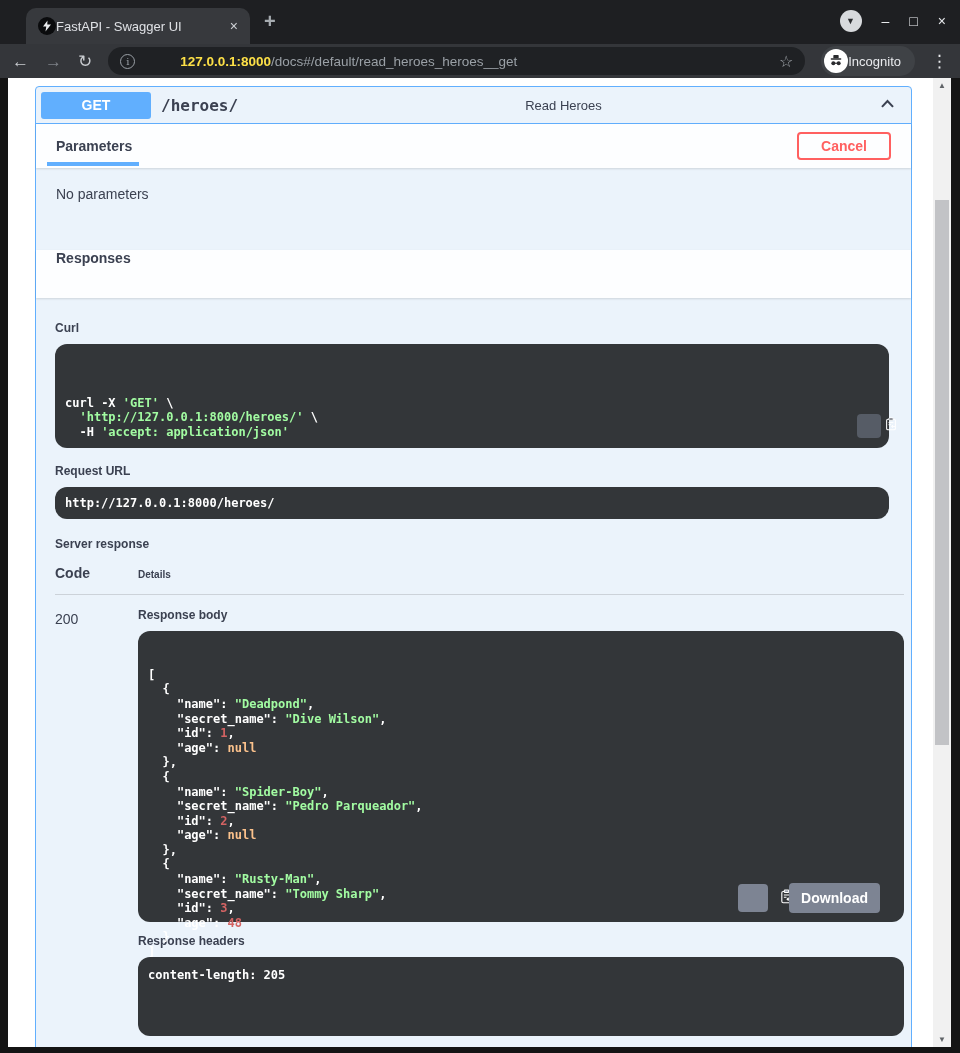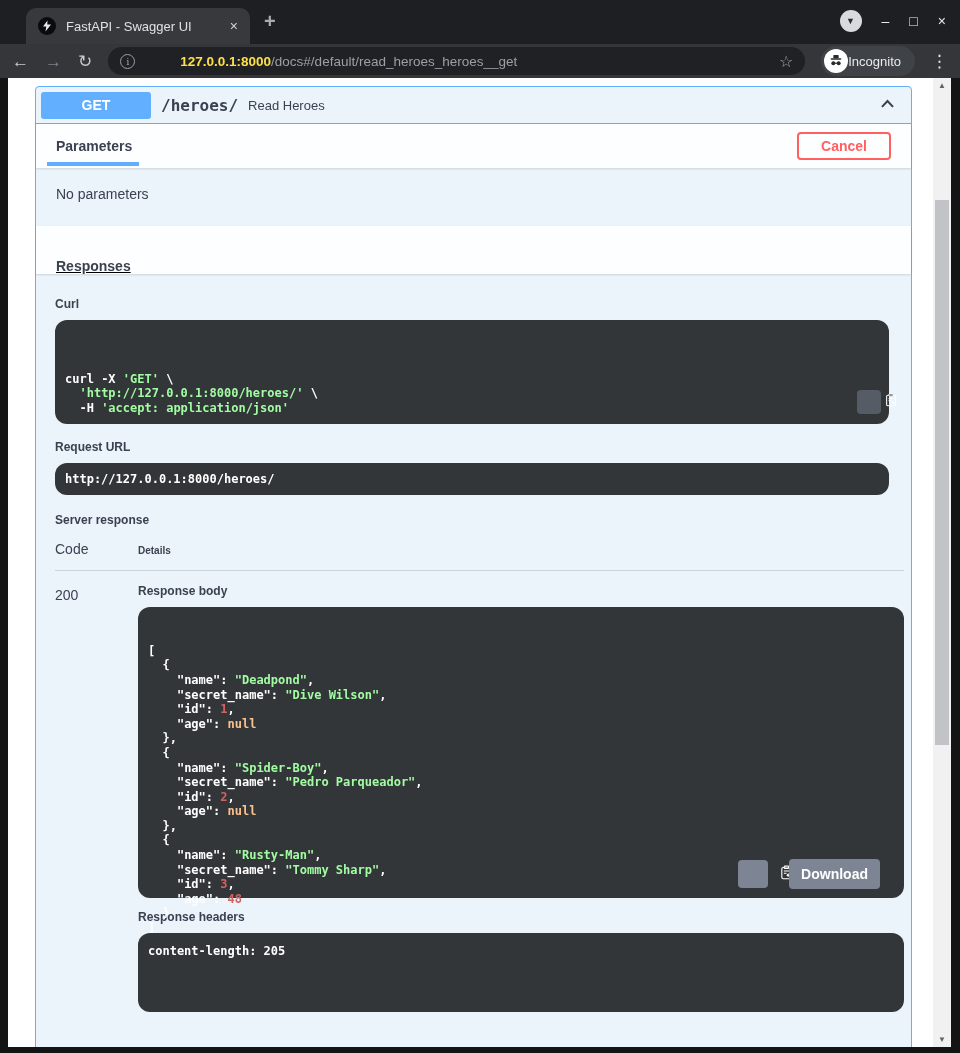--- a/index.html
+++ b/index.html
@@ -9,21 +9,21 @@
     font-family: "Liberation Sans", sans-serif;
     position: relative;
     overflow: hidden;
   }
 
   
   .tabstrip { position: absolute; top:0; left:0; width:960px; height:44px; background:#1e1f22; }
   .tab {
     position:absolute; left:26px; top:8px; width:224px; height:36px;
     background:#37393d; border-radius:10px 10px 0 0;
-    display:flex; align-items:center; gap:10px; padding:0 12px;
+    display:flex; align-items:center; padding:0 12px;
   }
   .favicon { width:18px; height:18px; border-radius:50%; background:#0a0b0d; display:flex; align-items:center; justify-content:center; flex:none; }
   .tab-title { color:#dfe1e5; font-size:13px; flex:1; white-space:nowrap; overflow:hidden; }
   .tab-close { color:#cfd2d6; font-size:14px; line-height:1; cursor:default; }
   .new-tab { position:absolute; left:264px; top:10px; color:#a6abb0; font-size:20px; font-weight:bold; }
   .win-controls { position:absolute; right:14px; top:10px; display:flex; align-items:center; gap:20px; }
   .tab-search { width:22px; height:22px; border-radius:50%; background:#d8dadd; color:#2a2b2e; font-size:9px; display:flex; align-items:center; justify-content:center; }
   .win-btn { color:#e8eaed; font-size:14px; line-height:1; }
 
   .toolbar {
@@ -56,35 +56,35 @@
   .opblock {
     position:absolute; left:27px; top:8px; width:877px; height:1100px;
     border:1px solid #61affe; border-radius:4px; background:#ebf3fb;
   }
   .opblock-header { height:37px; display:flex; align-items:center; padding:0 5px; border-bottom:1px solid #61affe; }
   .method-badge {
     width:110px; height:27px; background:#61affe; border:none; border-radius:3px;
     color:#fff; font-weight:bold; font-size:14px; display:flex; align-items:center; justify-content:center;
   }
   .op-path { font-family:"DejaVu Sans Mono", monospace; font-weight:bold; font-size:16px; color:#3b4151; margin-left:10px; }
-  .op-summary { font-size:13px; color:#3b4151; margin-left:10px; flex:1; }
+  .op-summary { font-size:13px; color:#3b4151; margin-left:10px; flex:1;text-align:center; }
   .collapse-btn { background:none; border:none; margin-right:10px; display:flex; }
 
   .sec-band { background:rgba(255,255,255,.88); box-shadow:0 1px 2px rgba(0,0,0,.13); }
   .params-header { height:44px; padding:16px 20px; display:flex; align-items:center; justify-content:space-between; position:relative; }
   .params-title { font-size:14px; font-weight:bold; color:#3b4151; }
   .params-underline { position:absolute; left:11px; bottom:2px; width:92px; height:4px; background:#61affe; }
   .cancel-btn { width:94px; height:28px; background:transparent; border:2px solid #ff6060; border-radius:4px; color:#ff6060; font-weight:bold; font-size:14px; }
 
   .no-params { padding:18px 20px 0; font-size:14px; color:#3b4151; }
   .execute-row { display:flex; margin:38px 32px 0 28px; height:30px; }
   .btn-execute { flex:1.01; background:#4990e2; border:1px solid #4990e2; border-radius:4px 0 0 4px; color:#fff; font-weight:bold; font-size:14px; }
   .btn-clear { flex:1; background:#fff; border:1px solid #888; border-left:none; border-radius:0 4px 4px 0; color:#3b4151; font-weight:bold; font-size:14px; box-shadow:0 1px 2px rgba(0,0,0,.15); }
 
-  .responses-band { margin-top:24px; height:48px; padding:0 20px; display:flex; align-items:flex-end;text-decoration:underline; }
+  .responses-band { margin-top:48px; height:48px; padding:0 20px; display:flex; align-items:flex-start; }
   .responses-title { font-size:14px; font-weight:bold; color:#3b4151; }
 
   .responses-body { padding:23px 0 20px 19px; position:relative; }
   .block-label { font-size:12px; font-weight:bold; color:#3b4151; margin-bottom:9px; }
 
   .code-block {
     background:#333639; border-radius:12px; padding:8px 10px;
     font-family:"DejaVu Sans Mono", monospace; font-size:12px; font-weight:bold;
     line-height:14.6px; color:#fff; position:relative; white-space:pre;
   }
@@ -97,21 +97,21 @@
   .tok-c { color:#ffffff; }
   .tok-k { color:#ffffff; }
   .tok-s { color:#a2fca2; }
   .tok-n { color:#d36363; }
   .tok-u { color:#fcc28c; }
 
   .copy-btn-dark { position:absolute; right:8px; bottom:10px; width:24px; height:24px; background:#565c66; border:none; border-radius:4px; display:flex; align-items:center; justify-content:center; }
 
   .server-label { margin-top:2px; margin-bottom:14px; }
   .resp-head-row { display:flex; align-items:baseline; padding-bottom:13px; border-bottom:1px solid #ccd2d9; margin-right:7px; }
-  .col-code { width:83px; font-size:14px; font-weight:normal; color:#3b4151; }
+  .col-code { width:83px; font-size:14px; font-weight:bold; color:#3b4151; }
   .col-details { font-size:10px; font-weight:bold; color:#3b4151; }
   .resp-row { display:flex; margin-top:13px; }
   .row-code { width:83px; font-size:14px; color:#3b4151; padding-top:3px; }
   .row-details { flex:1; min-width:0; }
 
   .json-btns { position:absolute; right:24px; bottom:9px; display:flex; align-items:center; gap:21px; }
   .copy-btn-gray { width:30px; height:28px; background:#7d8493; border:none; border-radius:4px; display:flex; align-items:center; justify-content:center; }
   .download-btn { height:30px; padding:0 12px; background:#7d8493; border:none; border-radius:4px; color:#fff; font-weight:bold; font-size:14px; font-family:"Liberation Sans", sans-serif; }
 
   .resp-headers-label { margin-top:12px; }

